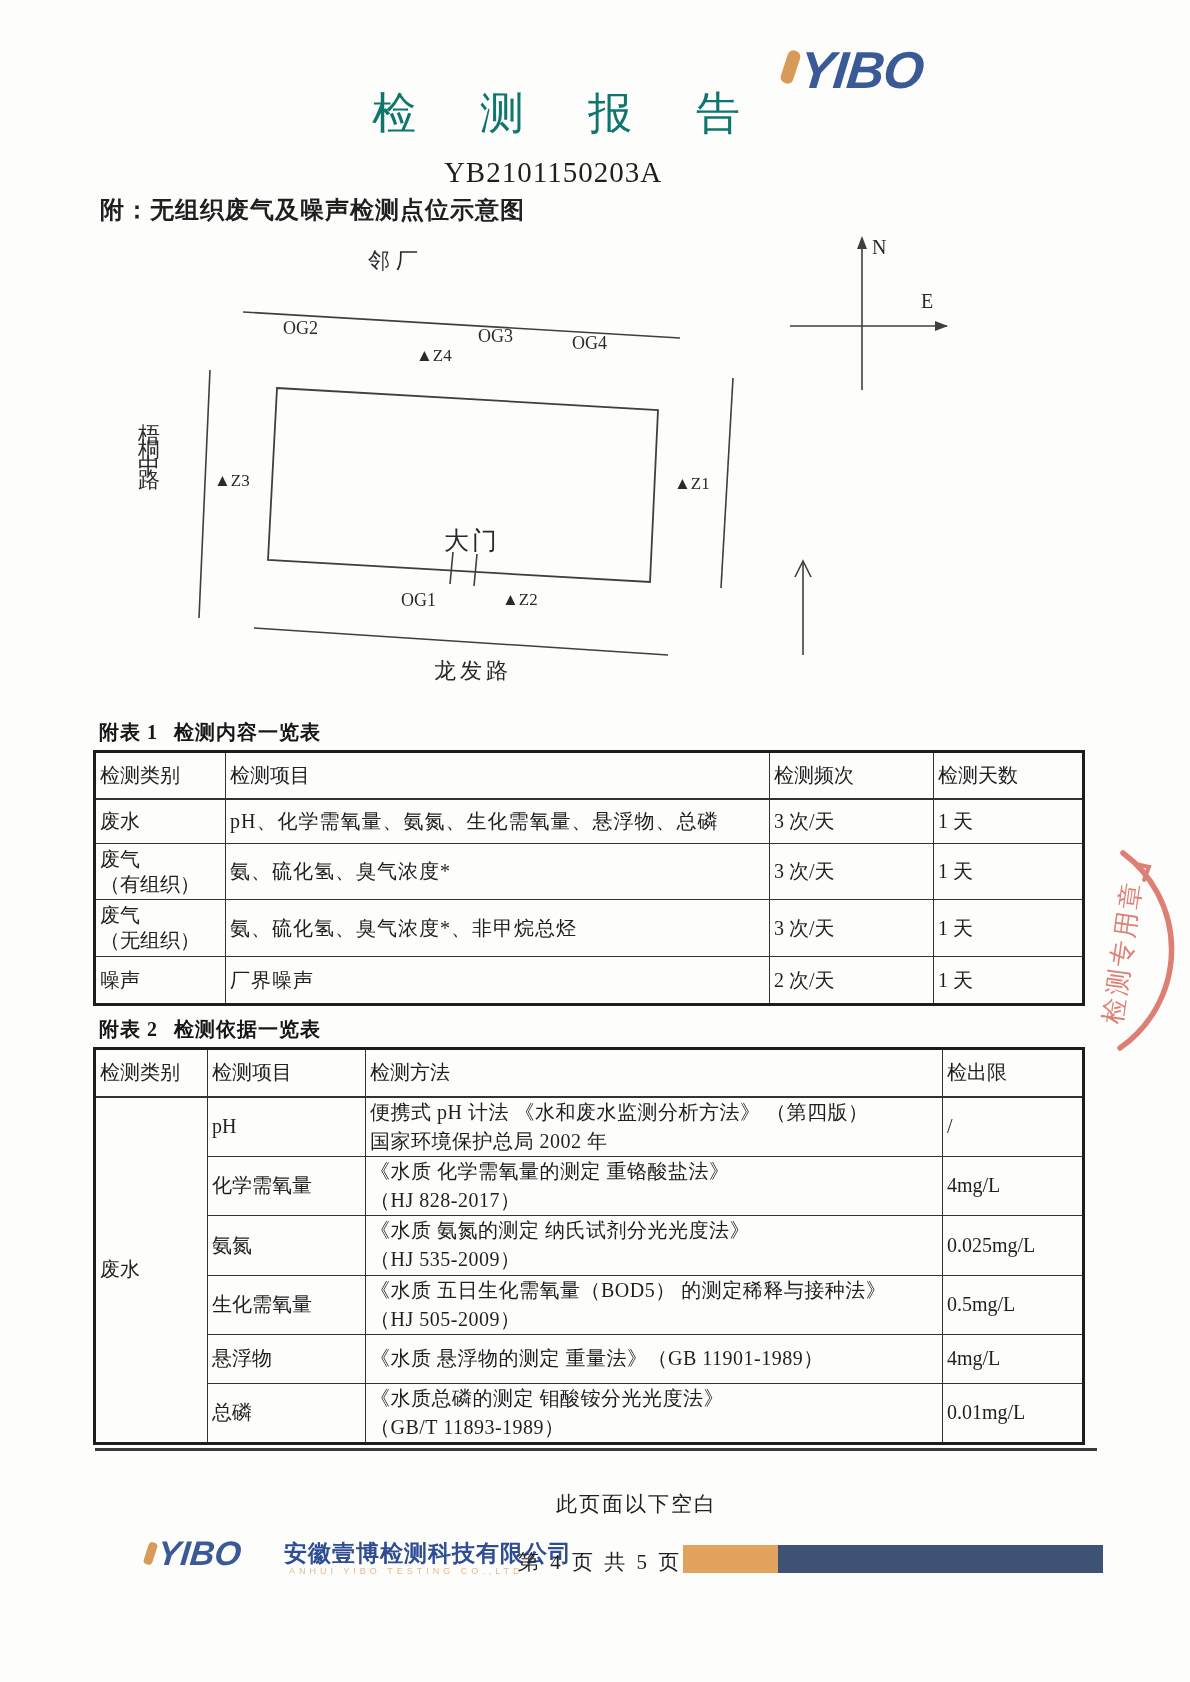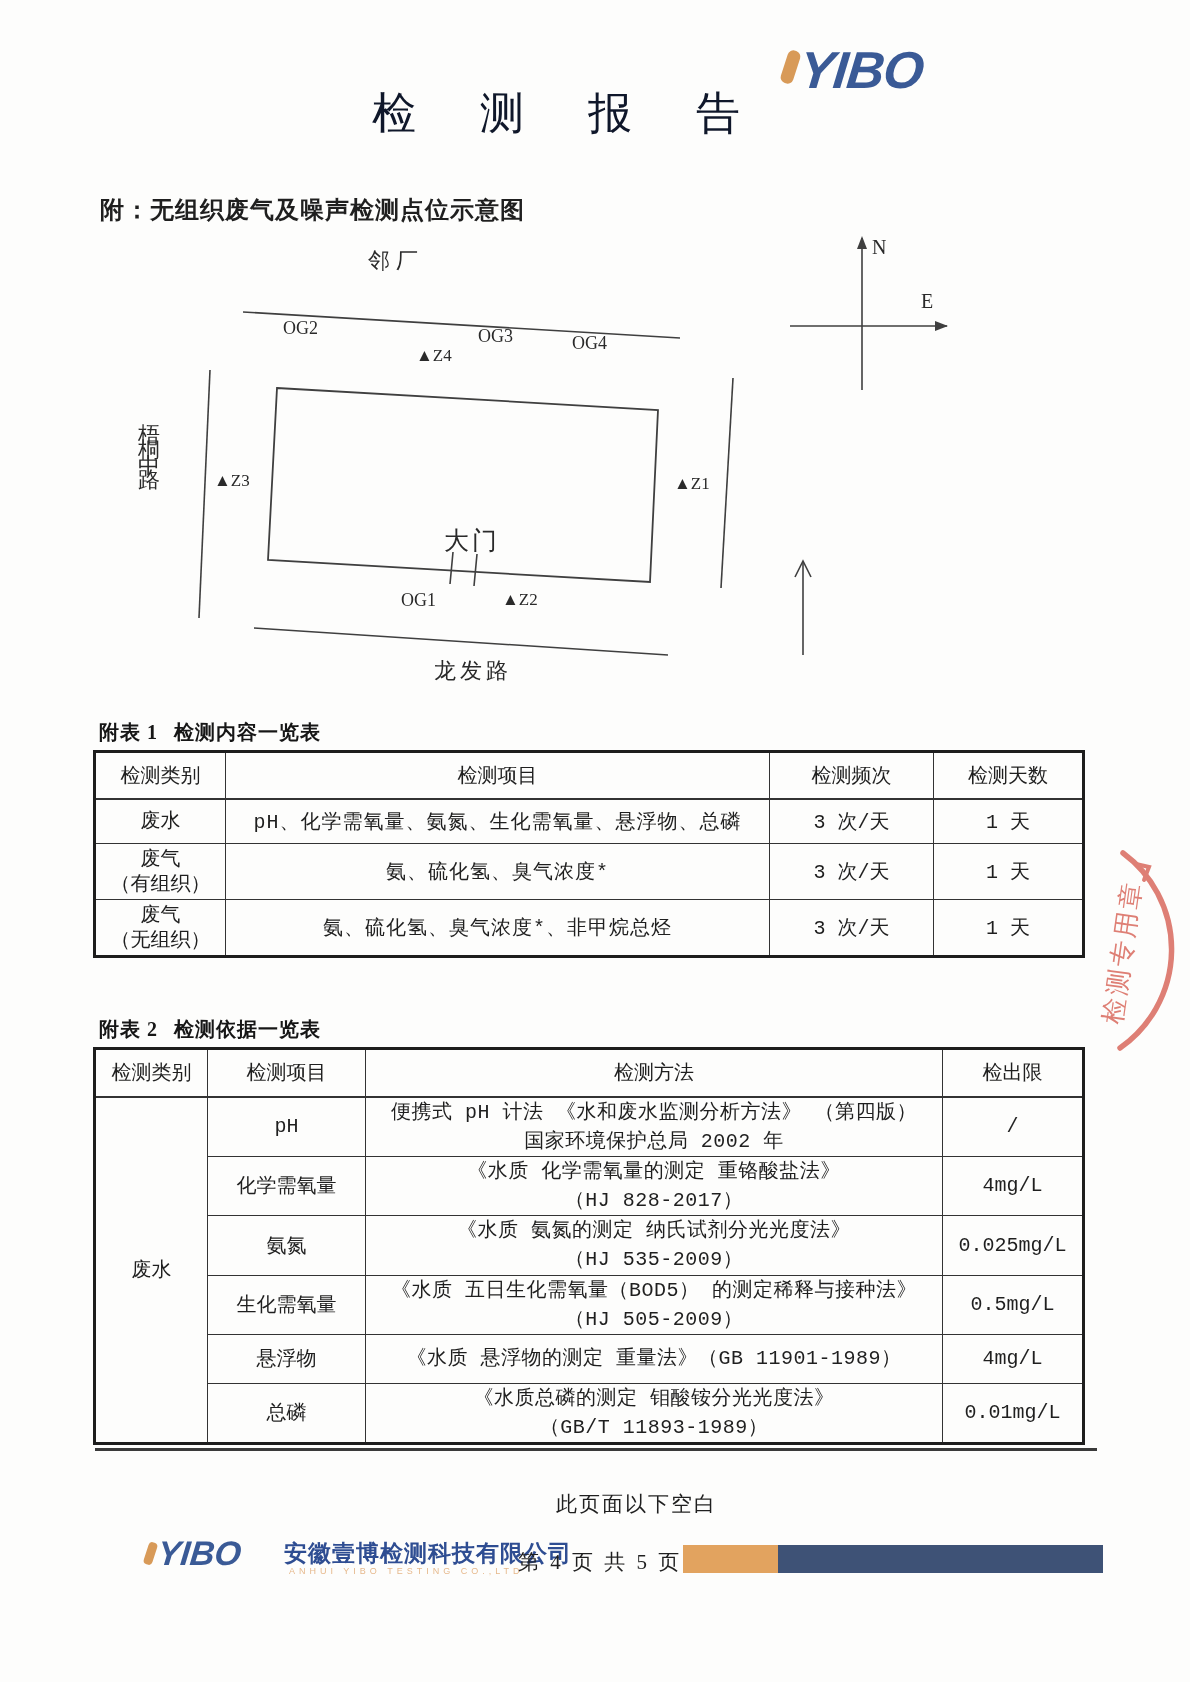--- a/index.html
+++ b/index.html
@@ -6,21 +6,21 @@
   .page{
     position:relative;width:1190px;height:1682px;background:#fdfdfc;
     margin:0 auto;overflow:hidden;
     font-family:"Liberation Serif","DejaVu Serif",serif;color:#1f1f1f;
   }
   
   .logo-wrap{position:absolute;left:778px;top:40px;width:200px;height:74px;}
   .logo-accent{position:absolute;left:6px;top:10px;width:13px;height:34px;background:#d89a58;border-radius:6px;transform:rotate(18deg);}
   .logo-text{position:absolute;left:22px;top:0px;font-family:"Liberation Sans","DejaVu Sans",sans-serif;
     font-weight:bold;font-style:italic;font-size:52px;color:#3a5a96;letter-spacing:-1px;transform:skewX(-6deg);}
-  .doc-title{position:absolute;left:372px;top:84px;font-size:44px;letter-spacing:64px;white-space:nowrap;font-weight:500;color:#0f172a;}
+  .doc-title{position:absolute;left:372px;top:84px;font-size:44px;letter-spacing:64px;white-space:nowrap;font-weight:500;color:#0f766e;}
   .report-no{position:absolute;left:0;top:156px;width:1106px;text-align:center;font-size:29px;letter-spacing:1px;}
   .attach-note{position:absolute;left:100px;top:194px;font-size:24px;font-weight:600;letter-spacing:1px;}
   
   .diagram-svg{position:absolute;left:0;top:215px;width:1190px;height:470px;}
   .dlabel{position:absolute;white-space:nowrap;color:#2a2a2a;}
   .lbl-neighbor{left:368px;top:246px;font-size:22px;letter-spacing:6px;}
   .lbl-og2{left:283px;top:318px;font-size:18px;}
   .lbl-og3{left:430px;top:326px;font-size:18px;margin-left:48px;}
   .lbl-og4{left:572px;top:333px;font-size:18px;}
   .lbl-z4{left:416px;top:346px;font-size:17px;}
@@ -30,21 +30,21 @@
   .lbl-road-bottom{left:434px;top:656px;font-size:22px;letter-spacing:4px;}
   .lbl-road-left{left:134px;top:406px;font-size:22px;writing-mode:vertical-rl;letter-spacing:15px;}
   .lbl-z3{left:214px;top:471px;font-size:17px;}
   .lbl-z1{left:674px;top:474px;font-size:17px;}
   .lbl-n{left:872px;top:236px;font-size:20px;}
   .lbl-e{left:921px;top:290px;font-size:20px;}
   
   .tbl-caption{position:absolute;font-size:20px;font-weight:bold;color:#161616;letter-spacing:1px;}
   .tbl-caption .cap-text{margin-left:16px;}
   table.rpt{position:absolute;left:93px;border-collapse:collapse;table-layout:fixed;width:989px;background:transparent;}
-  table.rpt th,table.rpt td{border:1.5px solid #333;padding:0 4px;text-align:center;vertical-align:middle;font-weight:normal;font-family:Liberation Mono, monospace;}
+  table.rpt th,table.rpt td{border:1.5px solid #333;padding:0 4px;text-align:left;vertical-align:middle;font-weight:normal;}
   table.rpt{border:3px solid #1d1d1d;}
   table.rpt th{font-size:20px;border-bottom-width:2.2px;}
   table.rpt td{font-size:20px;}
   .t1{top:750px;}
   .t1 tr:nth-child(1){height:47px;} .t1 tr:nth-child(2){height:45px;}
   .t1 tr:nth-child(3){height:56px;} .t1 tr:nth-child(4){height:57px;}
   .t1 tr:nth-child(5){height:48px;}
   td.items{text-align:left;padding-left:16px;letter-spacing:1px;}
   td.catcell div{line-height:1.25;}
   .t2{top:1047px;}
@@ -74,20 +74,21 @@
 </head>
 <body>
 
 <div class="page">
 
   <div class="logo-wrap">
     <span class="logo-accent"></span>
     <span class="logo-text">YIBO</span>
   </div>
   <div class="doc-title">检测报告</div>
+  <div class="report-no">YB2101150203A</div>
   <div class="attach-note">附：无组织废气及噪声检测点位示意图</div>
 
   <svg class="diagram-svg" viewBox="0 0 1190 470" xmlns="http://www.w3.org/2000/svg">
     <g stroke="#3f3f3f" stroke-width="1.6" fill="none">
       <path d="M243,97 L680,123"></path>
       <path d="M254,413 L668,440"></path>
       <path d="M210,155 L199,403"></path>
       <path d="M733,163 L721,373"></path>
       <polygon points="277,173 658,195 650,367 268,345" stroke-width="1.8"></polygon>
       <path d="M453,337 L450,369"></path>
@@ -155,20 +156,29 @@
     </tr>
     <tr>
       <td class="catcell">
             <div>废气</div>
             <div>（无组织）</div>
           </td>
       <td class="items">氨、硫化氢、臭气浓度*、非甲烷总烃</td>
       <td>3 次/天</td>
       <td>1 天</td>
     </tr>
+    <tr>
+      <td class="catcell">
+            <div>噪声</div>
+            <div></div>
+          </td>
+      <td class="items">厂界噪声</td>
+      <td>2 次/天</td>
+      <td>1 天</td>
+    </tr>
   </tbody>
     </table>
 
   <div class="tbl-caption" style="left:99px;top:1016px;">
     <span>附表 2</span><span class="cap-text">检测依据一览表</span>
   </div>
   <table class="rpt t2">
     <colgroup>
         <col style="width:113px">
         <col style="width:158px">

